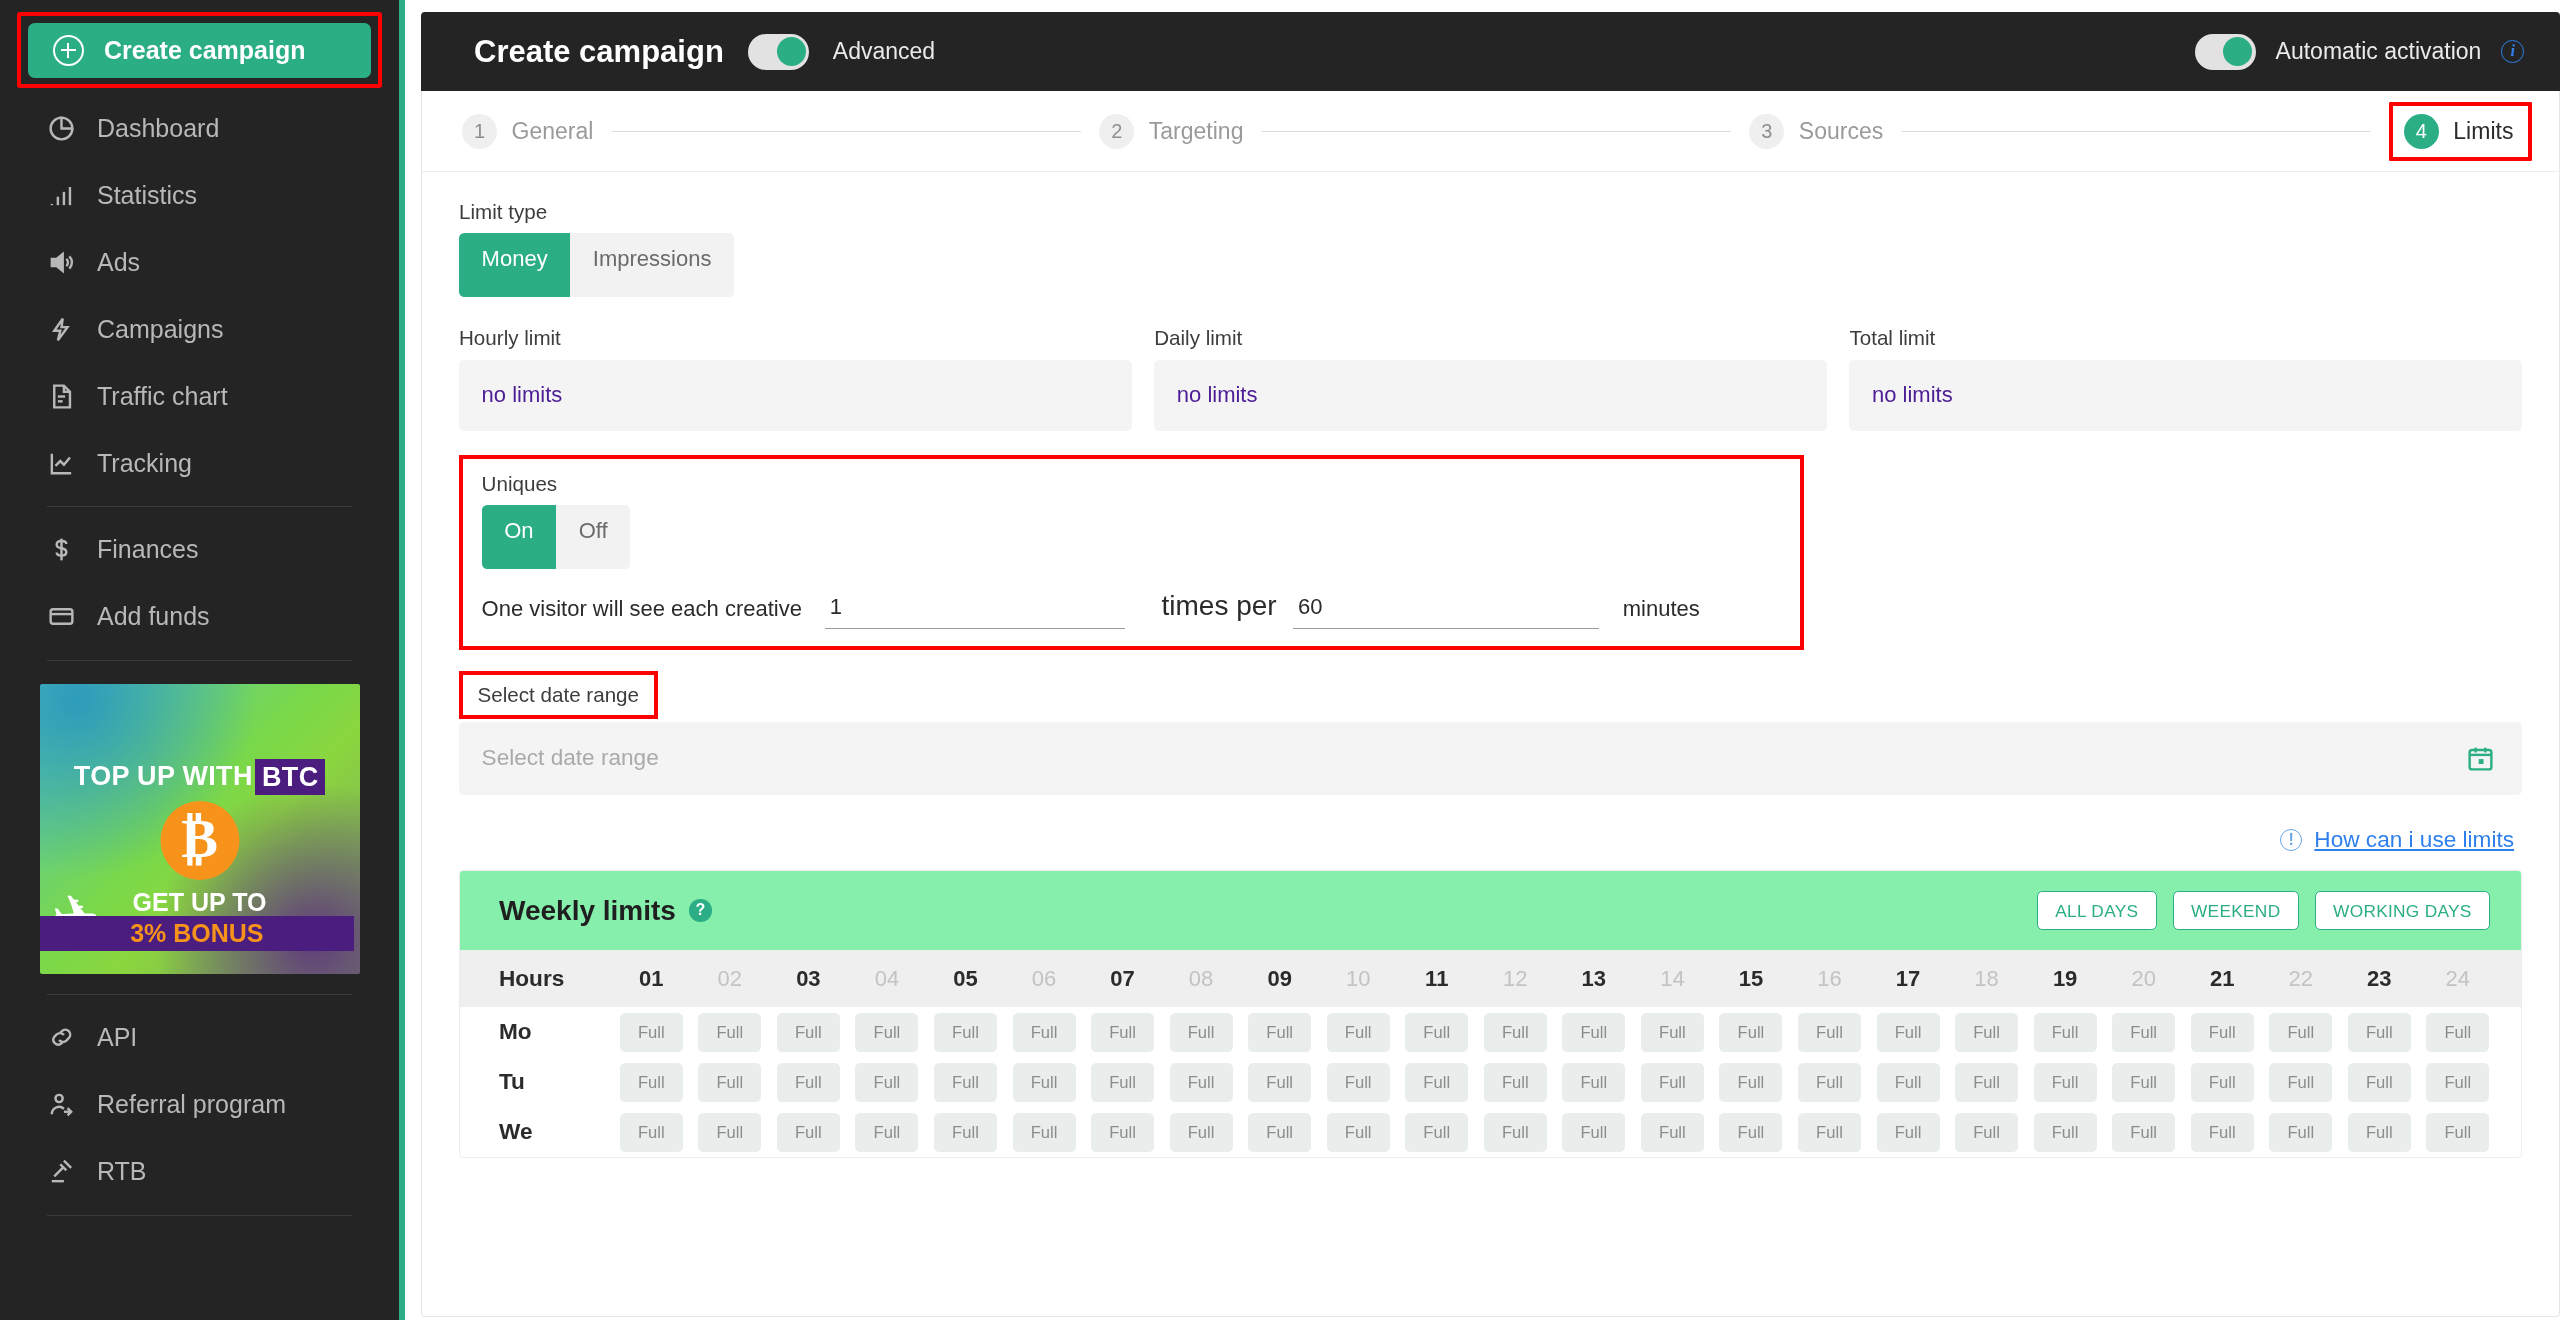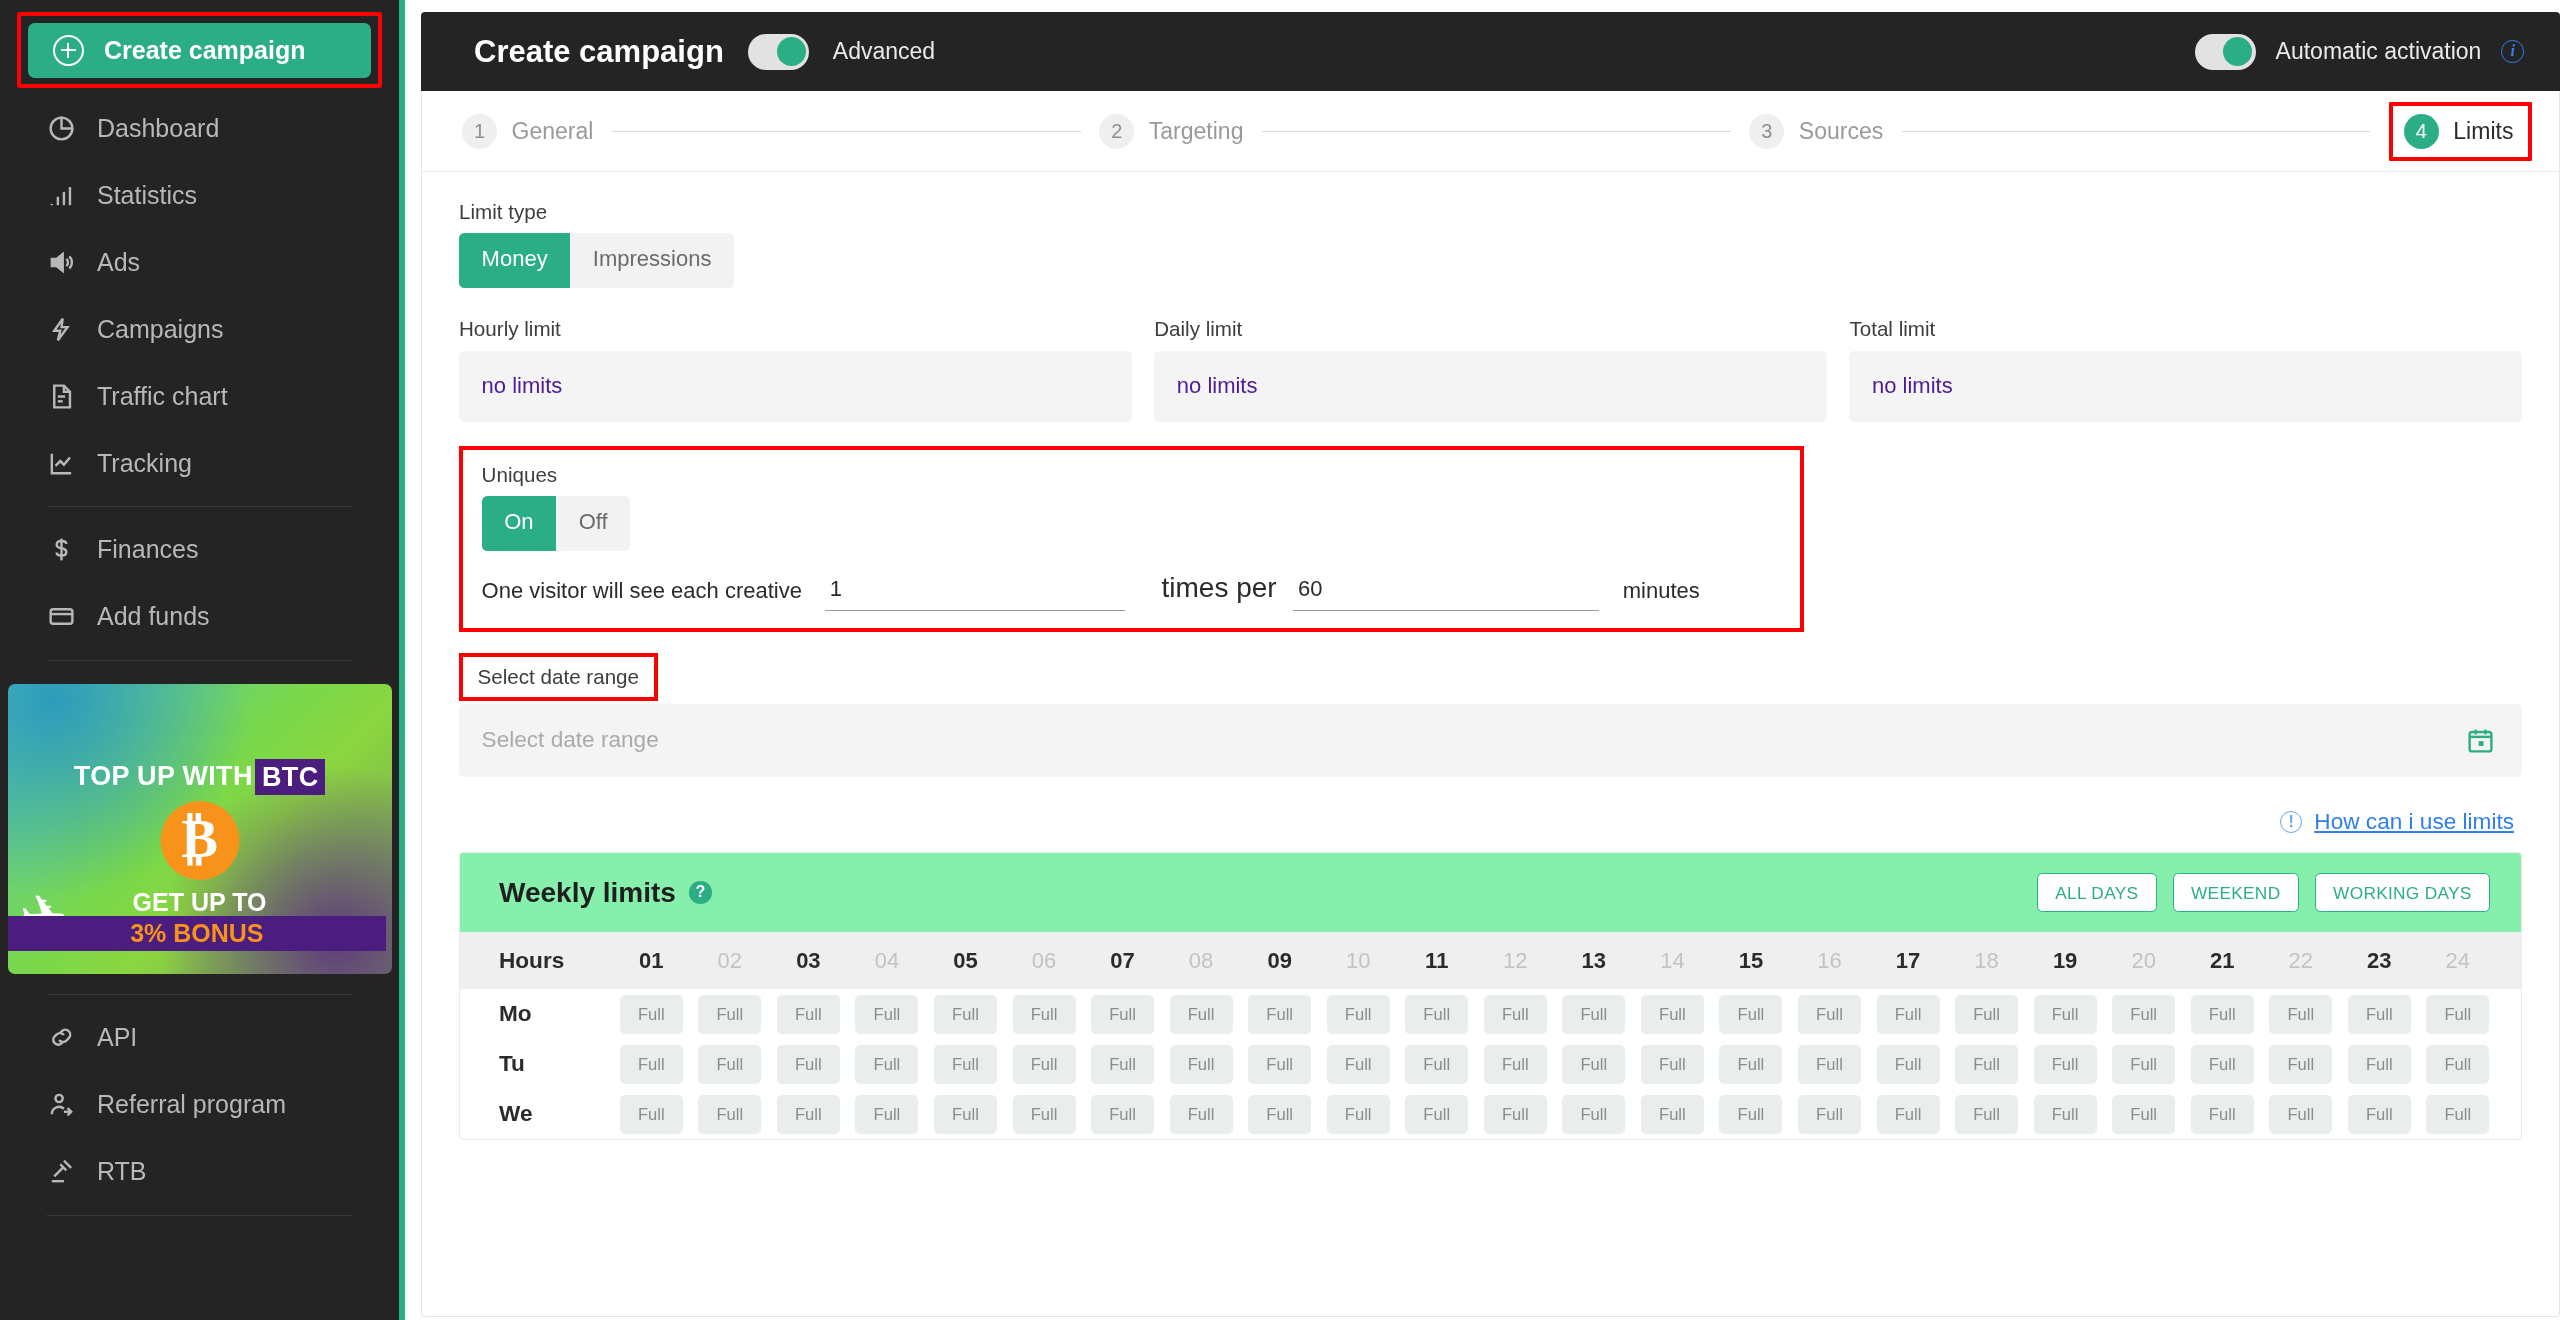--- a/index.html
+++ b/index.html
@@ -57,22 +57,22 @@
     font-size: 25px;
     cursor: pointer;
   }
   .nav-item .ic { width: 29px; height: 29px; flex: 0 0 29px; display:flex; align-items:center; justify-content:center; }
   .nav-item .ic svg { width: 29px; height: 29px; stroke:#B8B8B8; fill:none; stroke-width:2; }
   .nav-sep { height:0.7px; background:#3b3b3b; margin: 9.3px 47px 9.3px 47px; }
 
   
   .banner {
     margin: 24px auto 12px auto;
-    width: 384px; height: 290px;
-    border-radius: 7px;
+    width: 320px; height: 290px;
+    border-radius: 2px;
     position: relative;
     overflow: hidden;
     background:
       radial-gradient(circle at 85% 88%, rgba(90,40,130,0.85) 0%, rgba(90,40,130,0.0) 42%),
       radial-gradient(circle at 12% 6%, rgba(40,150,190,0.9) 0%, rgba(40,150,190,0) 45%),
       linear-gradient(135deg,#57c7b8 0%, #79d84a 45%, #8bd63f 60%, #7a9a5e 100%);
     cursor: pointer;
   }
   .banner .b-line1 {
     position:absolute; top:77px; left:0; right:0;
@@ -158,21 +158,21 @@
     border-radius: 0 0 4px 4px;
     background:#fff;
     padding: 28px 37px 0 37px;
     height: calc(1321px - 12px - 79px - 81px - 4px);
     position:relative;
   }
   .field-label { font-size:20.6px; color:#3d3d3d; margin-bottom:9.3px; }
 
   .segmented { display:inline-flex; border-radius:5.3px; overflow:hidden; background:#f2f2f2; }
   .segmented .seg {
-    padding: 0 22.6px; height:55px; line-height:51px;
+    padding: 0 22.6px; height:64px; line-height:51px;
     font-size:22px; color:#6b6b6b; cursor:pointer; background:#f2f2f2;
     text-align:left;
   }
   .segmented .seg.on { background:#2BAE85; color:#ffffff; }
 
   .limits-row { display:flex; gap:22.6px; margin-top:29px; }
   .limit-col { flex:1 1 0; }
   .input-filled {
     height:71px; background:#f4f4f4; border-radius:5.3px;
     display:flex; align-items:center; padding: 0 22.6px;

